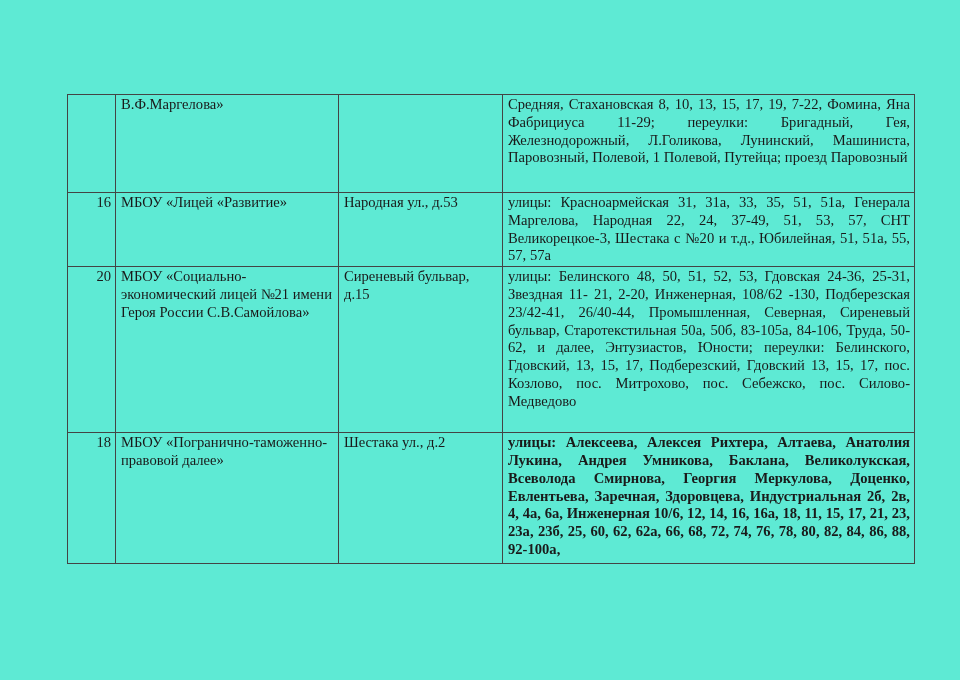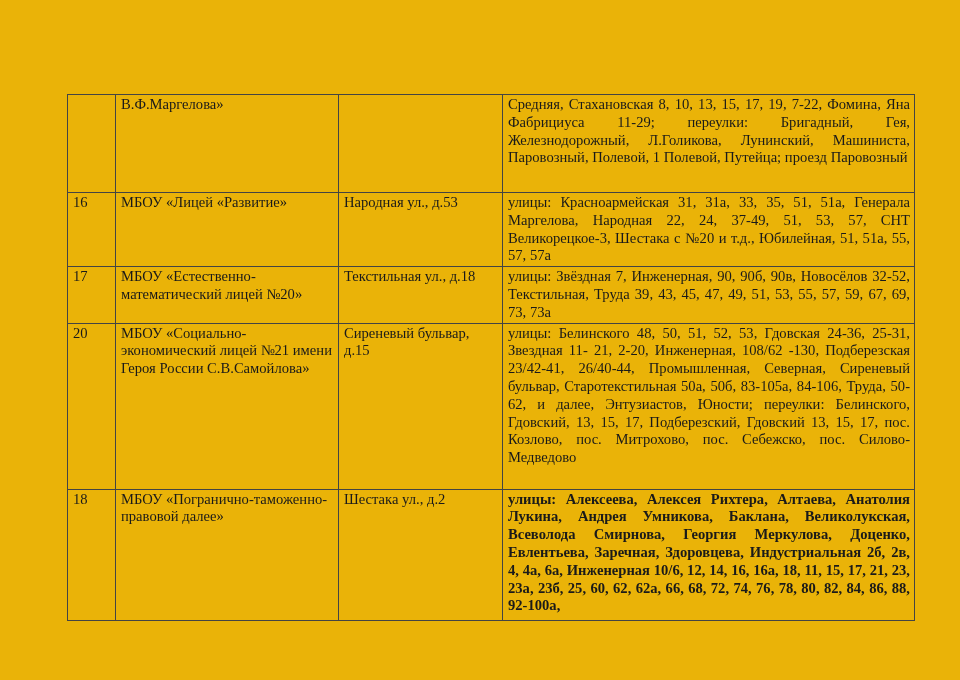--- a/index.html
+++ b/index.html
@@ -1,28 +1,28 @@
 <!DOCTYPE html>
 <html><head>
 <meta charset="utf-8">
 <style>
   html, body { margin: 0; padding: 0; background: #ffffff; }
   body { width: 960px; height: 680px; position: relative; overflow: hidden;
          font-family: "Liberation Serif", "DejaVu Serif", serif; color: #1a1a1a; }
-  .page { position: absolute; left: 0; top: 0; width: 960px; height: 680px; background: #eab308; }
+  .page { position: absolute; left: 0; top: 0; width: 960px; height: 680px; background: #5eead4; }
   table.doc { position: absolute; left: 67px; top: 94px; border-collapse: collapse;
               table-layout: fixed; width: 847px; }
   table.doc td { border: 1.2px solid #444; vertical-align: top; padding: 1px 4px 1px 5px;
                  font-size: 14.6px; line-height: 17.8px; }
   col.c-num { width: 48px; }
   col.c-name { width: 223px; }
   col.c-addr { width: 164px; }
   col.c-terr { width: 412px; }
   td.terr { text-align: justify; text-align-last: left; padding-left: 8px; padding-right: 5px; }
-  td.num { padding-left: 6px; }
+  td.num { padding-left: 6px; text-align: right; }
   td.name { padding-left: 6px; }
   td.addr { padding-left: 6px; }
   tr.r0 { height: 98px; }
   tr.r16 { height: 70px; }
   tr.r17 { height: 56px; }
   tr.r18 { height: 166px; }
   tr.r19 { height: 131px; }
   .last-justify td.terr { text-align-last: justify; font-weight: bold; }
 </style>
 </head>
@@ -42,26 +42,20 @@
         <td class="name">В.Ф.Маргелова»</td>
         <td class="addr"></td>
         <td class="terr">Средняя, Стахановская 8, 10, 13, 15, 17, 19, 7-22, Фомина, Яна Фабрициуса 11-29; переулки: Бригадный, Гея, Железнодорожный, Л.Голикова, Лунинский, Машиниста, Паровозный, Полевой, 1 Полевой, Путейца; проезд Паровозный</td>
       </tr>
       <tr class="r16">
         <td class="num">16</td>
         <td class="name">МБОУ «Лицей «Развитие»</td>
         <td class="addr">Народная ул., д.53</td>
         <td class="terr">улицы: Красноармейская 31, 31а, 33, 35, 51, 51а, Генерала Маргелова, Народная 22, 24, 37-49, 51, 53, 57, СНТ Великорецкое-3, Шестака с №20 и т.д., Юбилейная, 51, 51а, 55, 57, 57а</td>
       </tr>
-      <tr class="r17">
-        <td class="num">17</td>
-        <td class="name">МБОУ «Естественно-математический лицей №20»</td>
-        <td class="addr">Текстильная ул., д.18</td>
-        <td class="terr">улицы: Звёздная 7, Инженерная, 90, 90б, 90в, Новосёлов 32-52, Текстильная, Труда 39, 43, 45, 47, 49, 51, 53, 55, 57, 59, 67, 69, 73, 73а</td>
-      </tr>
       <tr class="r18">
         <td class="num">20</td>
         <td class="name">МБОУ «Социально-экономический лицей №21 имени Героя России С.В.Самойлова»</td>
         <td class="addr">Сиреневый бульвар, д.15</td>
         <td class="terr">улицы: Белинского 48, 50, 51, 52, 53, Гдовская 24-36, 25-31, Звездная 11- 21, 2-20, Инженерная, 108/62 -130, Подберезская 23/42-41, 26/40-44, Промышленная, Северная, Сиреневый бульвар, Старотекстильная 50а, 50б, 83-105а, 84-106, Труда, 50-62, и далее, Энтузиастов, Юности; переулки: Белинского, Гдовский, 13, 15, 17, Подберезский, Гдовский 13, 15, 17, пос. Козлово, пос. Митрохово, пос. Себежско, пос. Силово-Медведово</td>
       </tr>
       <tr class="r19 last-justify">
         <td class="num">18</td>
         <td class="name">МБОУ «Погранично-таможенно-правовой далее»</td>
         <td class="addr">Шестака ул., д.2</td>

